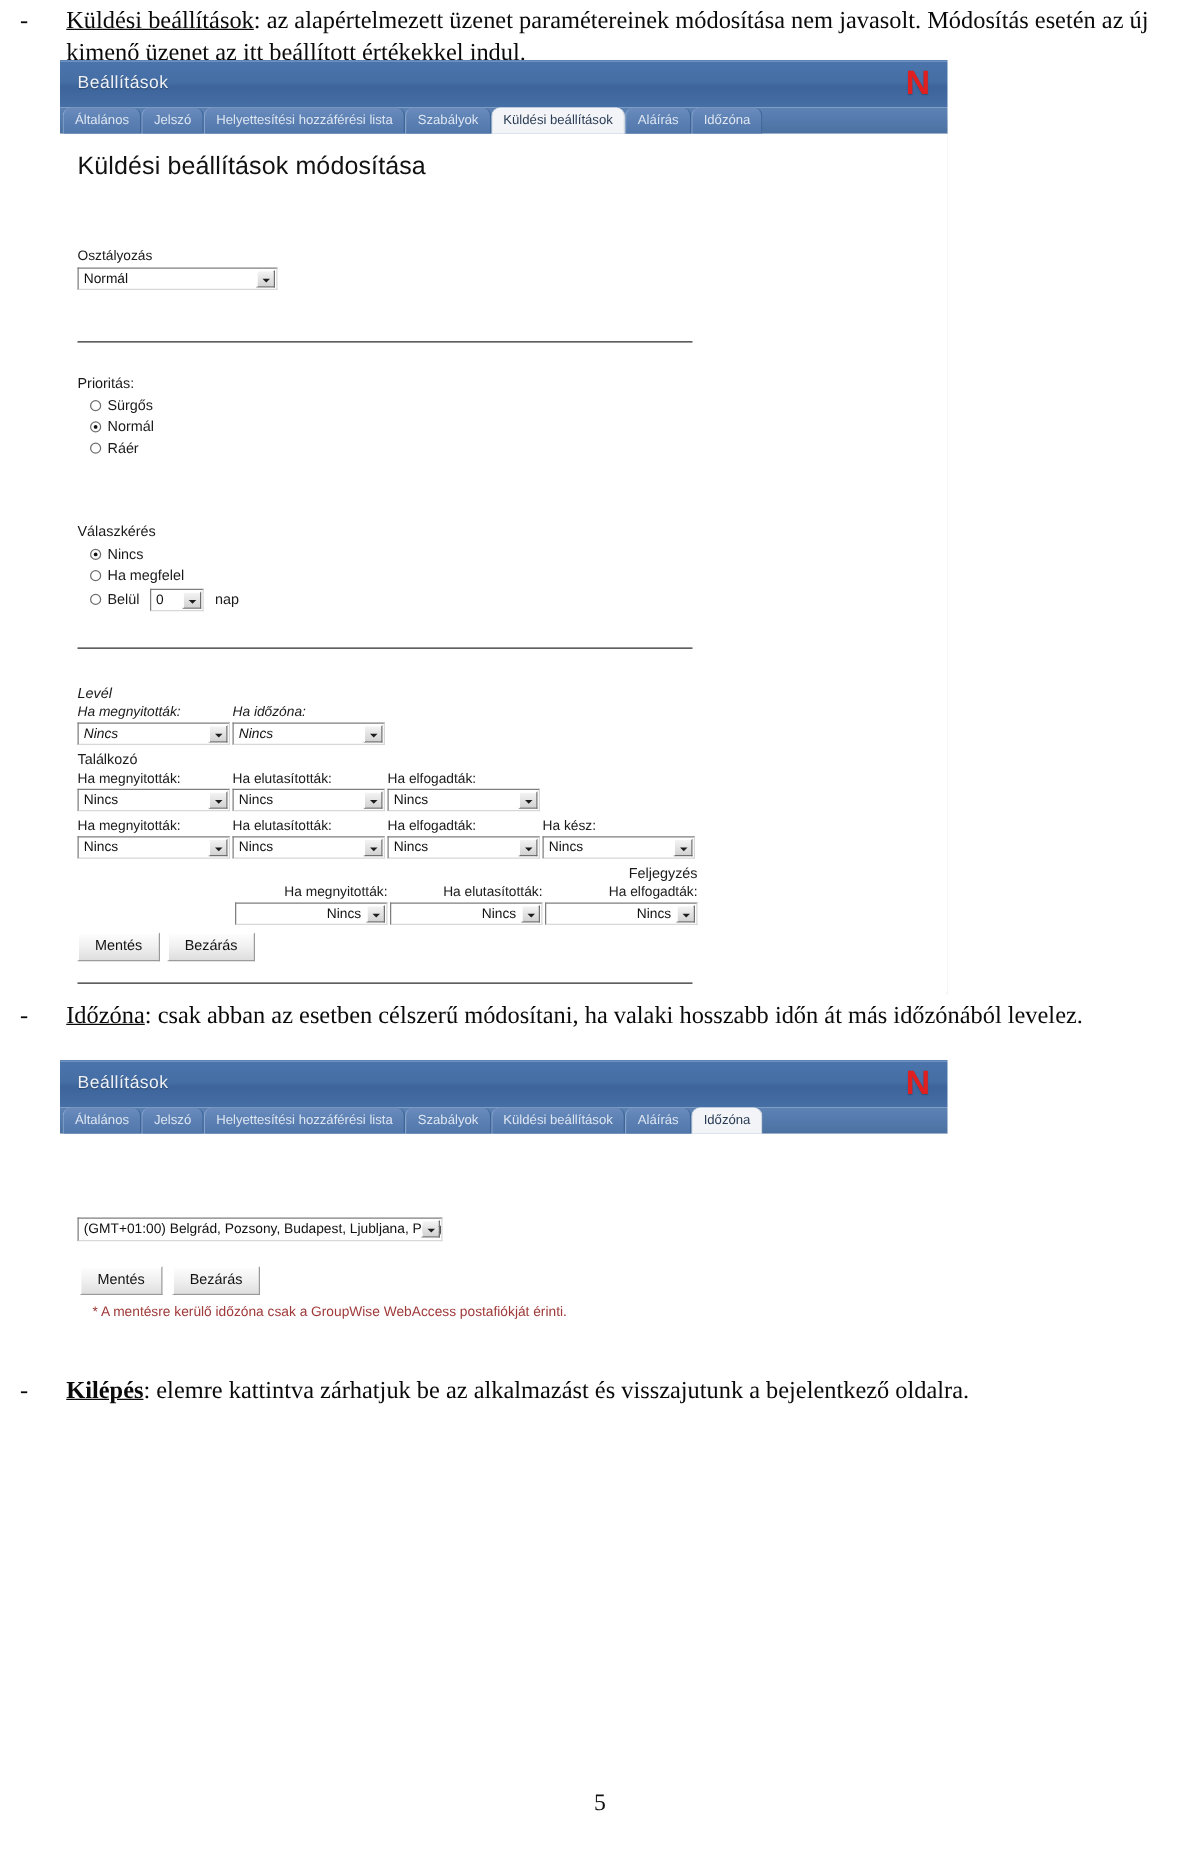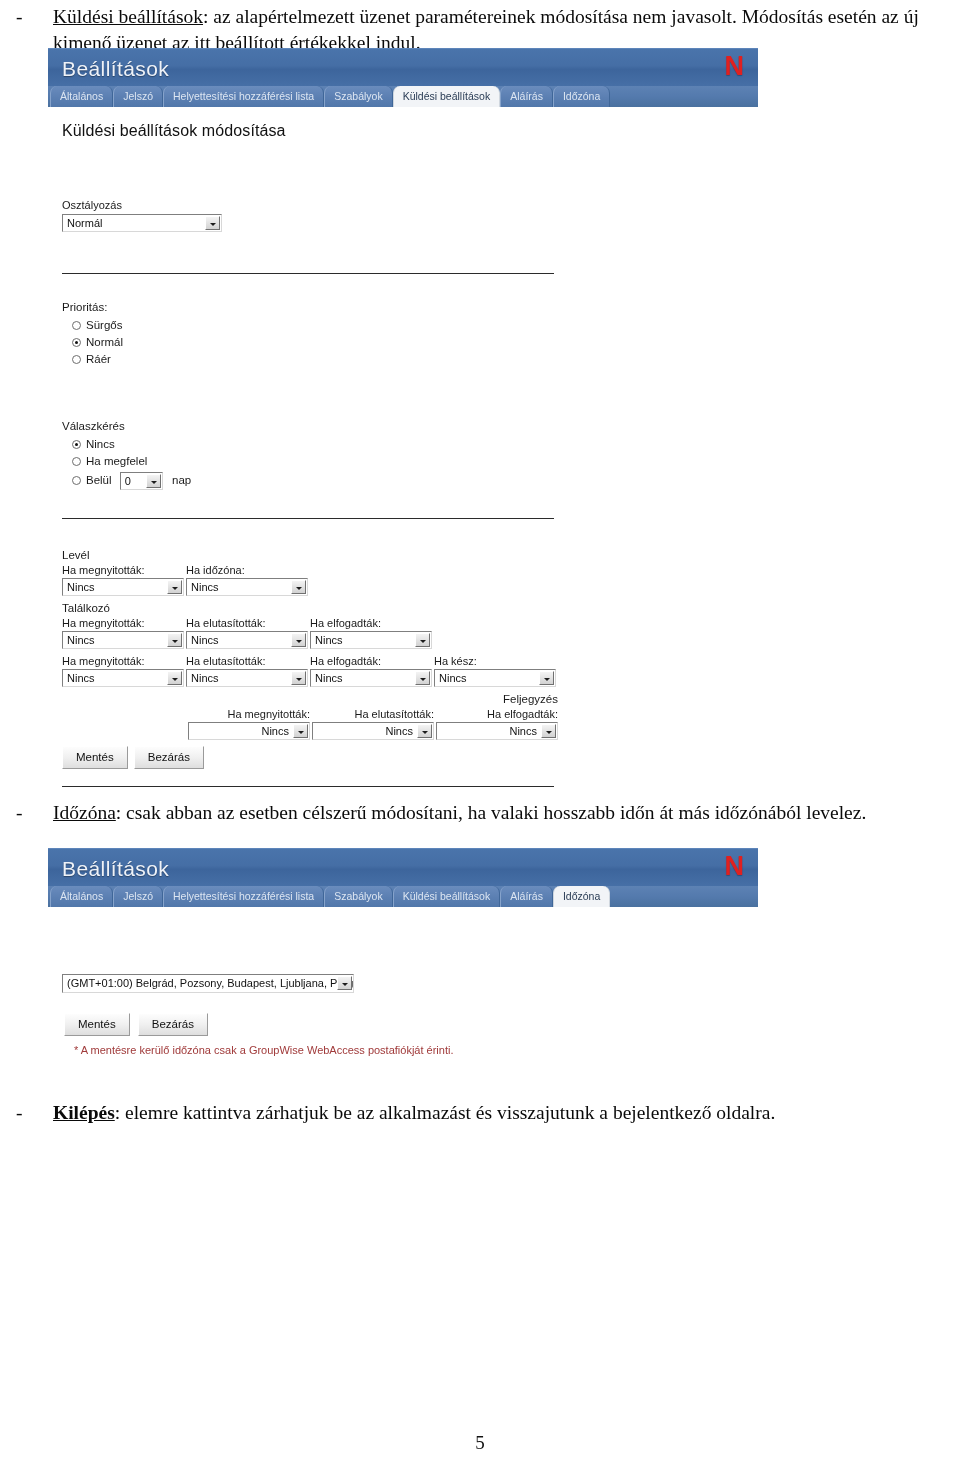--- a/index.html
+++ b/index.html
@@ -30,21 +30,21 @@
   .gw-header{
     height:37px;
     background:linear-gradient(to bottom,#4a74ab 0%,#456ea5 45%,#3d659c 55%,#466fa6 100%);
     position:relative;
     border-top:1px solid #5d85ba;
   }
   .gw-title{
     position:absolute;left:14px;top:8px;
     color:#eef2f8;
     font-family:"Liberation Sans",sans-serif;
-    font-size:21px;letter-spacing:.4px;
+    font-size:14px;letter-spacing:.4px;
     text-shadow:0 1px 1px rgba(0,0,0,.35);
   }
   .gw-logo{
     position:absolute;right:14px;top:2px;
     color:#e02020;font-weight:bold;font-size:27px;
     font-family:"Liberation Sans",sans-serif;
     line-height:30px;
     text-shadow:0 1px 1px rgba(0,0,0,.25);
   }
   .gw-tabbar{
@@ -78,21 +78,21 @@
   }
   .gw-body{
     background:#ffffff;
     position:relative;
     font-family:"Liberation Sans",sans-serif;
     color:#1a1a1a;
   }
 
   .gw-h2{
     font-family:"Liberation Sans",sans-serif;
-    font-size:16px;color:#111;
+    font-size:20px;color:#111;
     margin:0;padding:14px 0 9px 14px;
     letter-spacing:.1px;
   }
   .fld-label{
     font-size:11px;color:#1a1a1a;
     font-family:"Liberation Sans",sans-serif;
     line-height:14px;
     margin-top:32px;
   }
   .sec-label{
@@ -245,21 +245,21 @@
             </span>
             <span>nap</span>
           </label>
         </div>
       </div>
 
       <hr class="hr" style="position:absolute;left:14px;top:410px;width:492px;">
 
       <div style="position:absolute;left:14px;top:432px;">
 
-        <div style="margin-top:8px;">
+        <div style="margin-top:8px;font-style:italic;">
           <div class="sec-label">Levél</div>
           <div style="font-size:0;">
             <span style="display:inline-block;width:124px;"><span class="fld-label">Ha megnyitották:</span></span><span style="display:inline-block;width:124px;"><span class="fld-label">Ha időzóna:</span></span>
           </div>
           <div style="font-size:0;margin-top:1px;">
             <span class="sel" style="width:122px;"><span class="val">Nincs</span><span class="arrow"></span></span><span class="sel" style="width:122px;margin-left:2px;"><span class="val">Nincs</span><span class="arrow"></span></span>
           </div>
         </div>
 
         <div style="margin-top:5px;">

